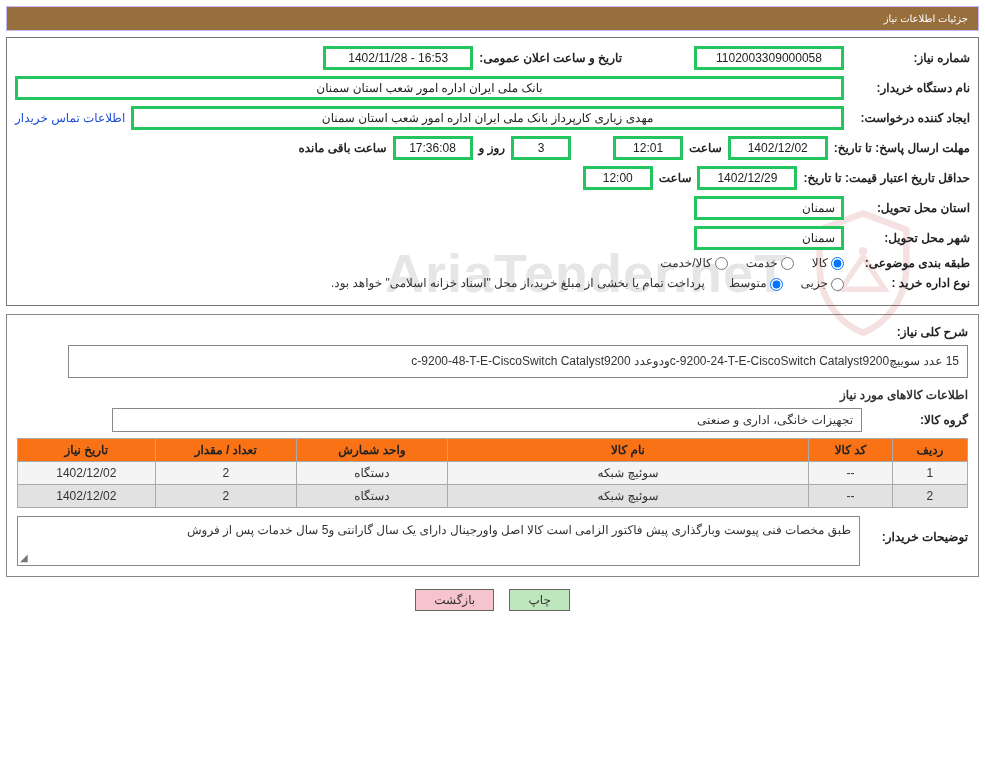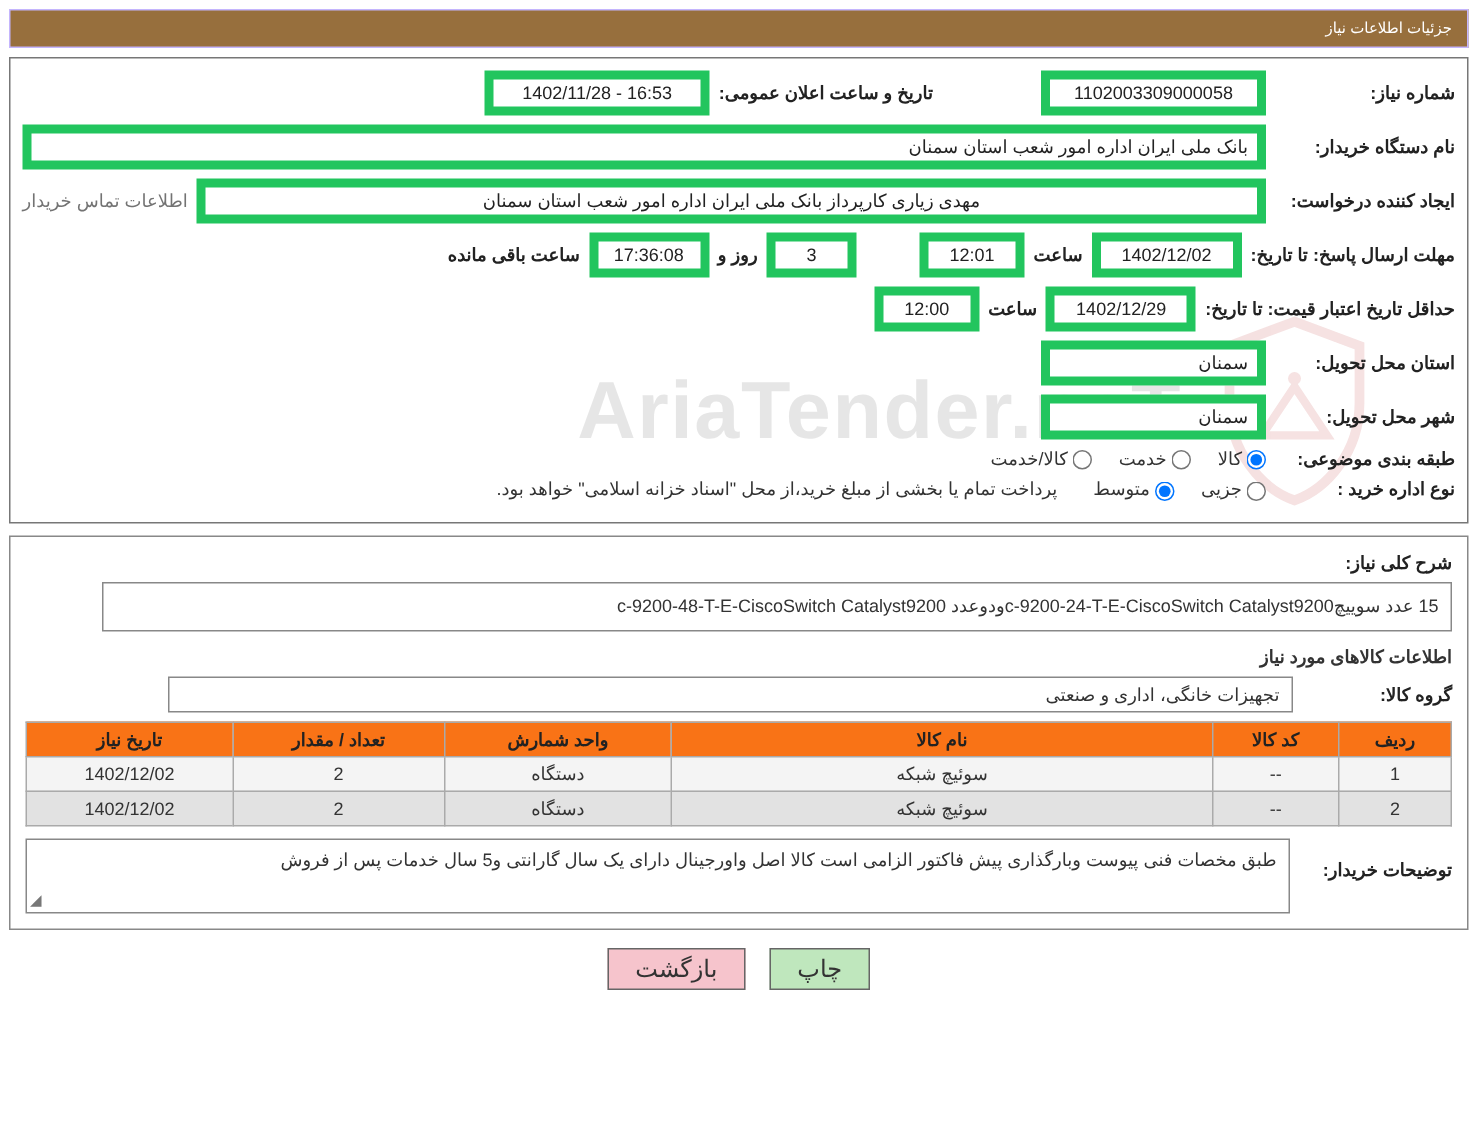--- a/index.html
+++ b/index.html
@@ -36,31 +36,31 @@
   margin-bottom: 6px;
   flex-wrap: wrap;
 }
 .lbl {
   font-weight: bold;
   color: #222;
   white-space: nowrap;
 }
 .lbl-fixed { min-width: 120px; }
 .val-box {
-  border: 6px solid #22c55e;
+  border: 3px solid #22c55e;
   padding: 2px 6px;
   min-width: 100px;
   background: #fff;
   text-align: center;
   font-size: 12px;
   color: #222;
 }
-.val-wide { flex: 1; text-align: right; }
+.val-wide { flex: 1; }
 .val-med { min-width: 150px; }
-.link-blue { color: #737373; cursor: pointer; }
+.link-blue { color: #1d4ed8; cursor: pointer; }
 .radio-row label { margin-left: 12px; }
 .radio-row input { margin-left: 3px; vertical-align: middle; }
 .note-text { color: #333; margin-right: 6px; }
 .section2 {
   border: 1px solid #888;
   margin-top: 8px;
   padding: 10px;
 }
 .full-summary {
   border: 1px solid #888;
@@ -122,21 +122,21 @@
   text-align: center;
   margin-top: 12px;
   padding-bottom: 6px;
 }
 .btn {
   display: inline-block;
   padding: 3px 18px;
   border: 1px solid #666;
   margin: 0 6px;
   cursor: pointer;
-  font-size: 16px;
+  font-size: 12px;
 }
 .btn-print { background: #bfe7bd; }
 .btn-back { background: #f6c4cc; }
 
 
 .watermark {
   position: absolute;
   top: 170px;
   left: 60px;
   right: 60px;

